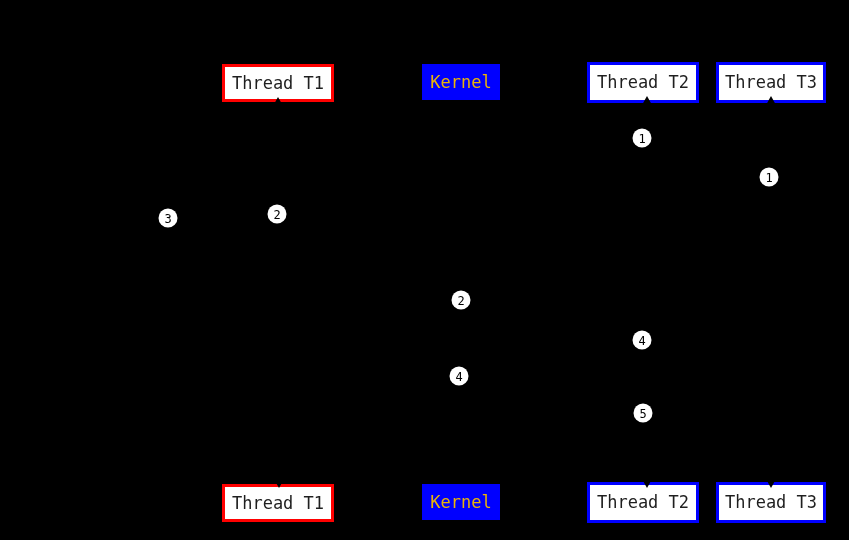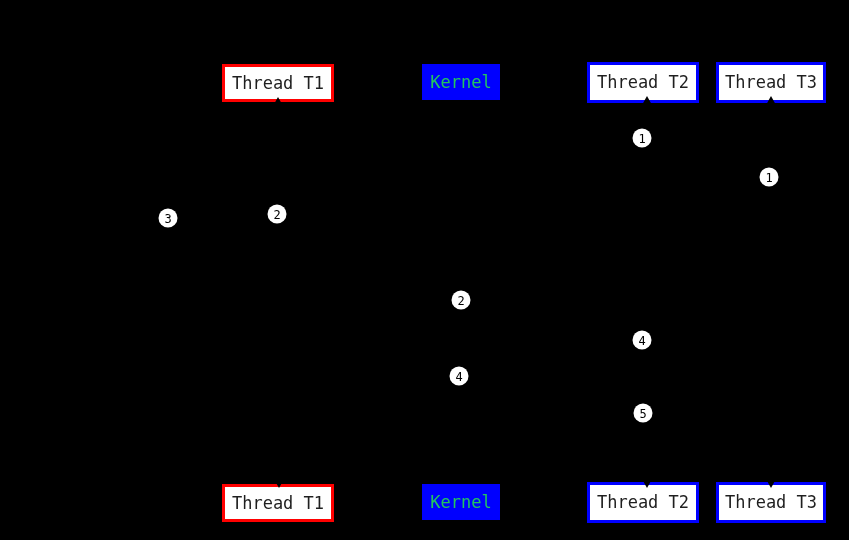--- a/index.html
+++ b/index.html
@@ -32,21 +32,21 @@
     color: #1f1f1f;
   }
   .box.blue-outline {
     border: 3px solid #0000ff;
     color: #1f1f1f;
     justify-content: center;
   }
   .box.blue-fill {
     background: #0000ff;
     border: none;
-    color: #22c55e;
+    color: #eab308;
   }
   .marker {
     position: absolute;
     width: 19px;
     height: 19px;
     border-radius: 50%;
     background: #ffffff;
     color: #000000;
     display: flex;
     align-items: center;

